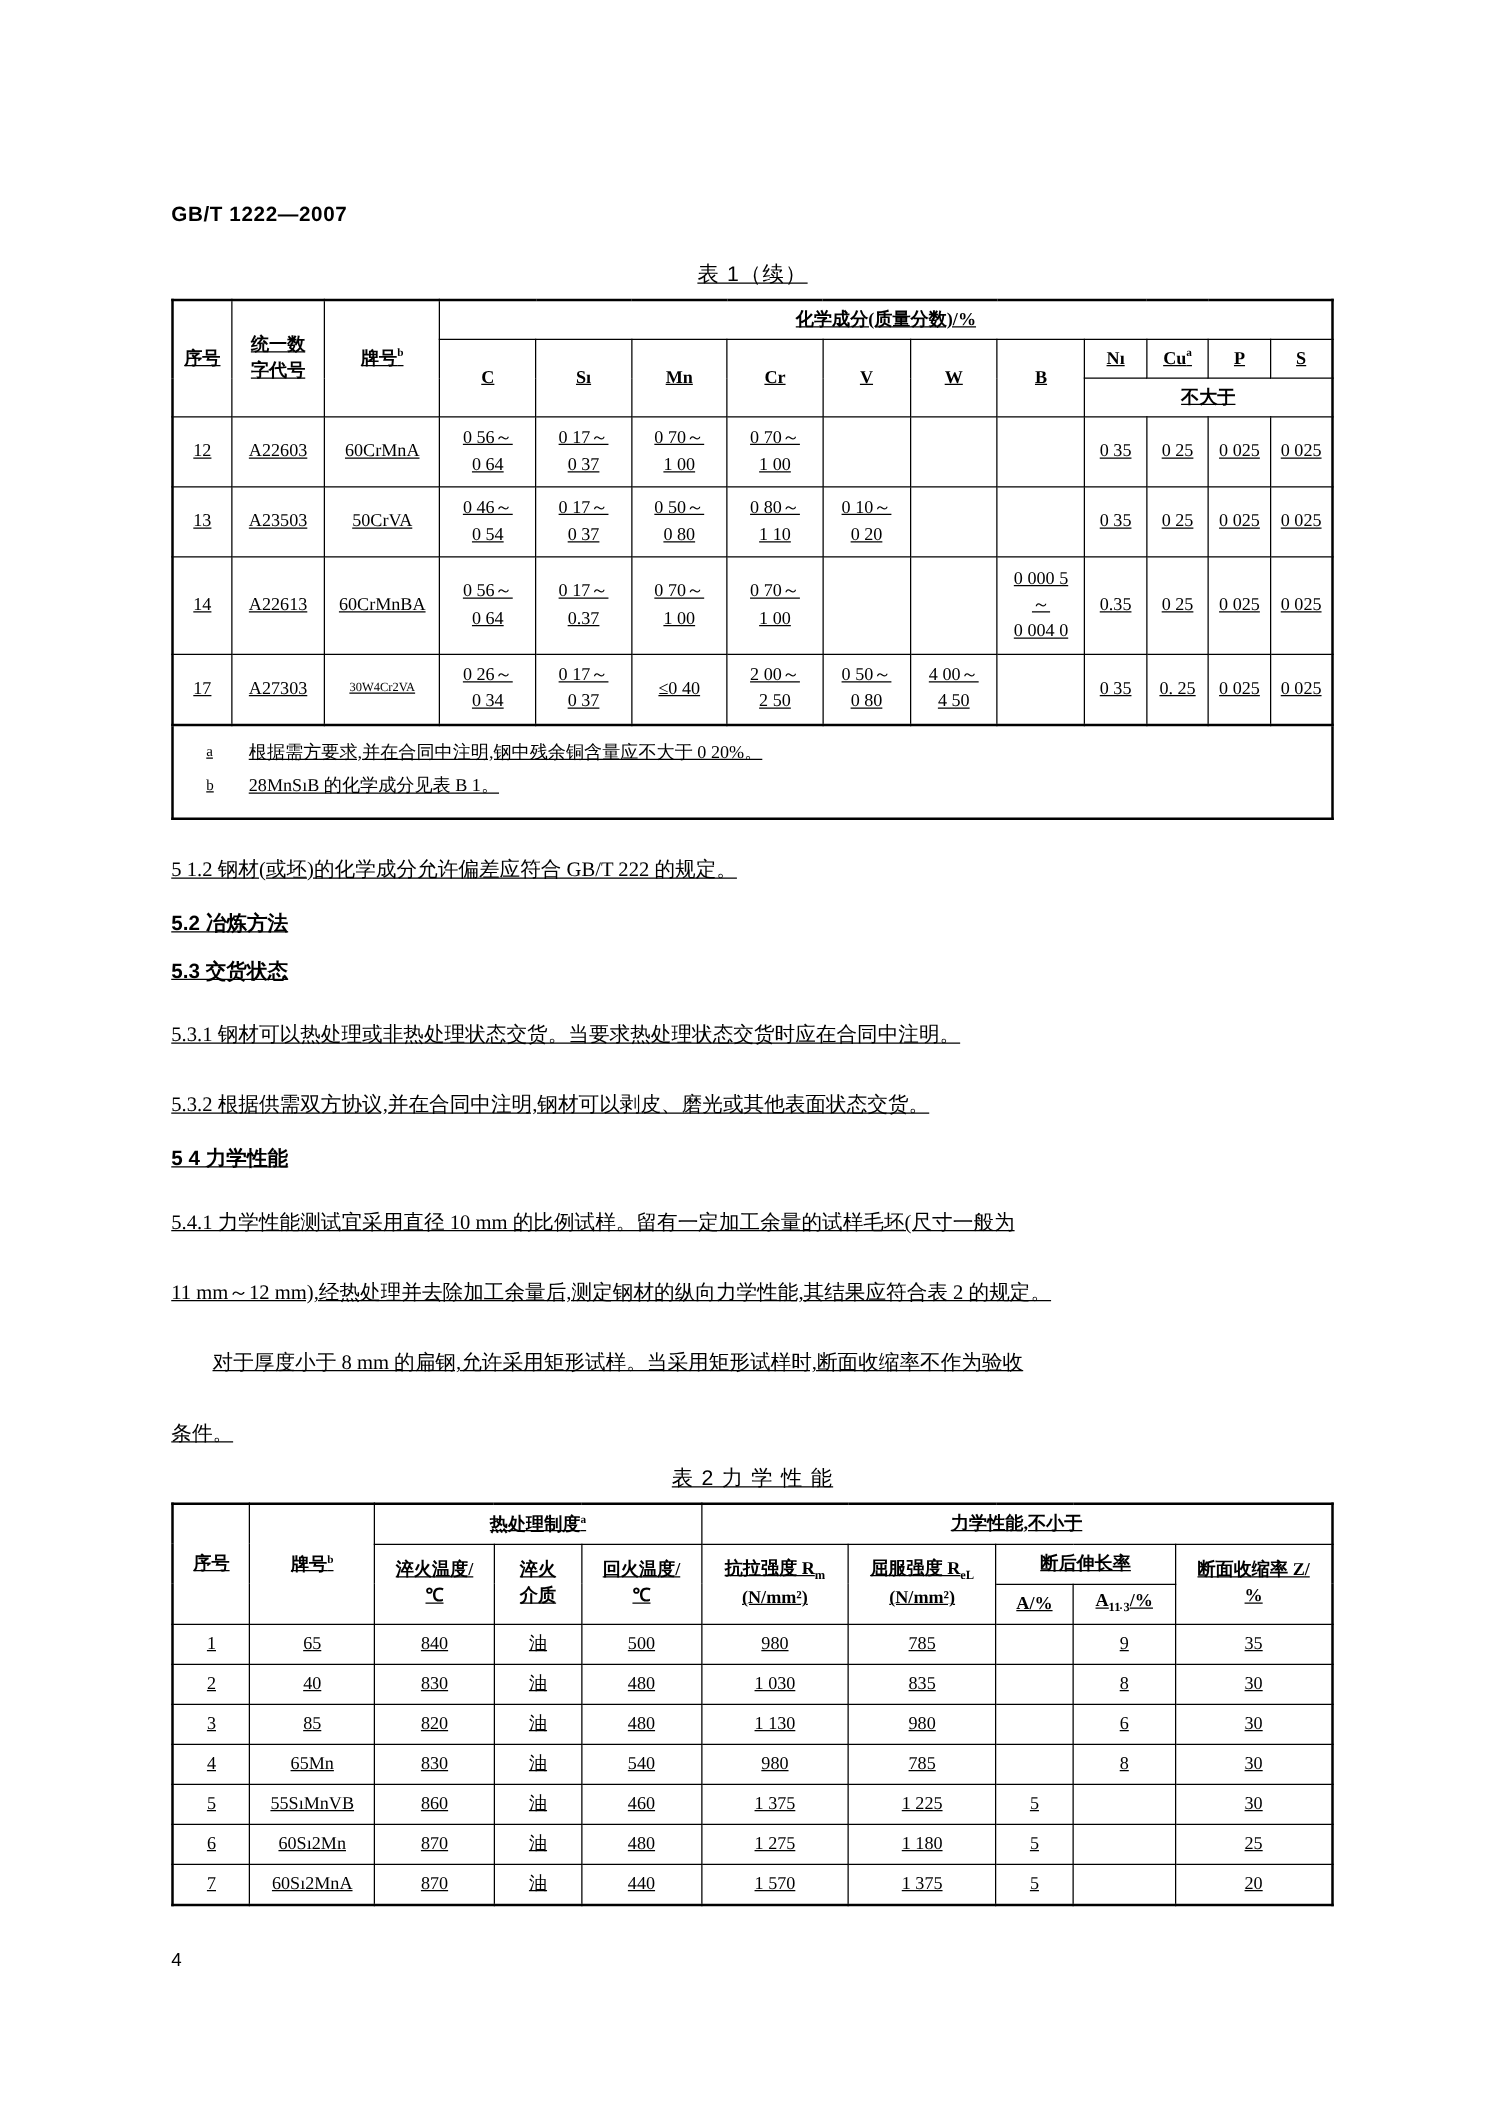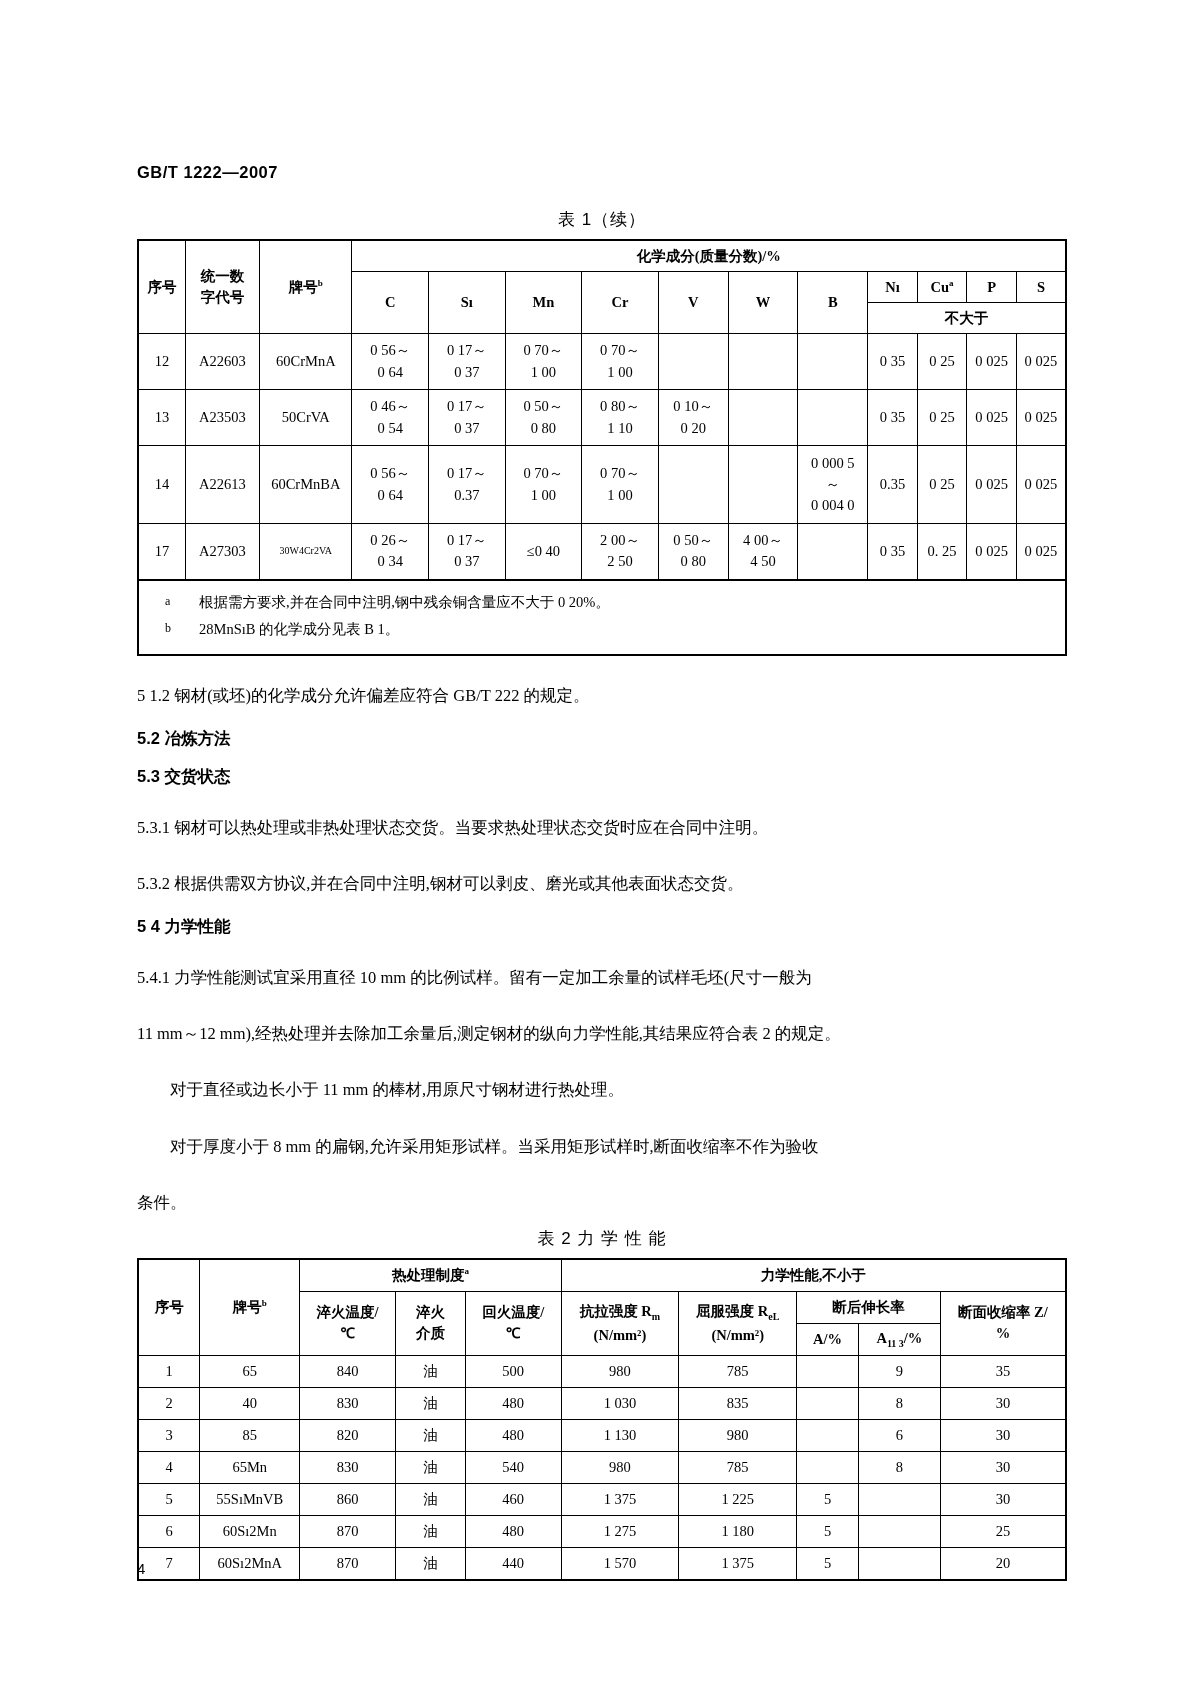--- a/index.html
+++ b/index.html
@@ -28,20 +28,21 @@
     font-family: "Liberation Sans", sans-serif;
     font-size: 16.5px;
     letter-spacing: 0.5px;
     font-weight: 600;
   }
   .content {
     position: absolute;
     left: 137px;
     top: 200px;
     width: 930px;
+    text-decoration: underline;
   }
   .tbl-caption {
     text-align: center;
     font-size: 17px;
     font-family: "Liberation Sans", sans-serif;
     margin: 8px 0 8px 0;
     letter-spacing: 1px;
   }
   table.grid {
     border-collapse: collapse;
@@ -357,21 +358,20 @@
 
     <div class="body-block">
       <div class="para cn">5 1.2    钢材(或坯)的化学成分允许偏差应符合 GB/T 222 的规定。</div>
       <div class="sec-title">5.2    冶炼方法</div>
       <div class="sec-title">5.3    交货状态</div>
       <div class="para cn">5.3.1    钢材可以热处理或非热处理状态交货。当要求热处理状态交货时应在合同中注明。</div>
       <div class="para cn">5.3.2    根据供需双方协议,并在合同中注明,钢材可以剥皮、磨光或其他表面状态交货。</div>
       <div class="sec-title">5 4    力学性能</div>
       <div class="para cn">5.4.1    力学性能测试宜采用直径 10 mm 的比例试样。留有一定加工余量的试样毛坯(尺寸一般为</div>
       <div class="para cn">11 mm～12 mm),经热处理并去除加工余量后,测定钢材的纵向力学性能,其结果应符合表 2 的规定。</div>
-      <div class="para cn indent2">对于直径或边长小于 11 mm 的棒材,用原尺寸钢材进行热处理。</div>
       <div class="para cn indent2">对于厚度小于 8 mm 的扁钢,允许采用矩形试样。当采用矩形试样时,断面收缩率不作为验收</div>
       <div class="para cn">条件。</div>
     </div>
 
     <div class="tbl-caption">表 2    力 学 性 能</div>
 
     <table class="grid t2">
       <colgroup>
         <col style="width:62px">
         <col style="width:100px">

